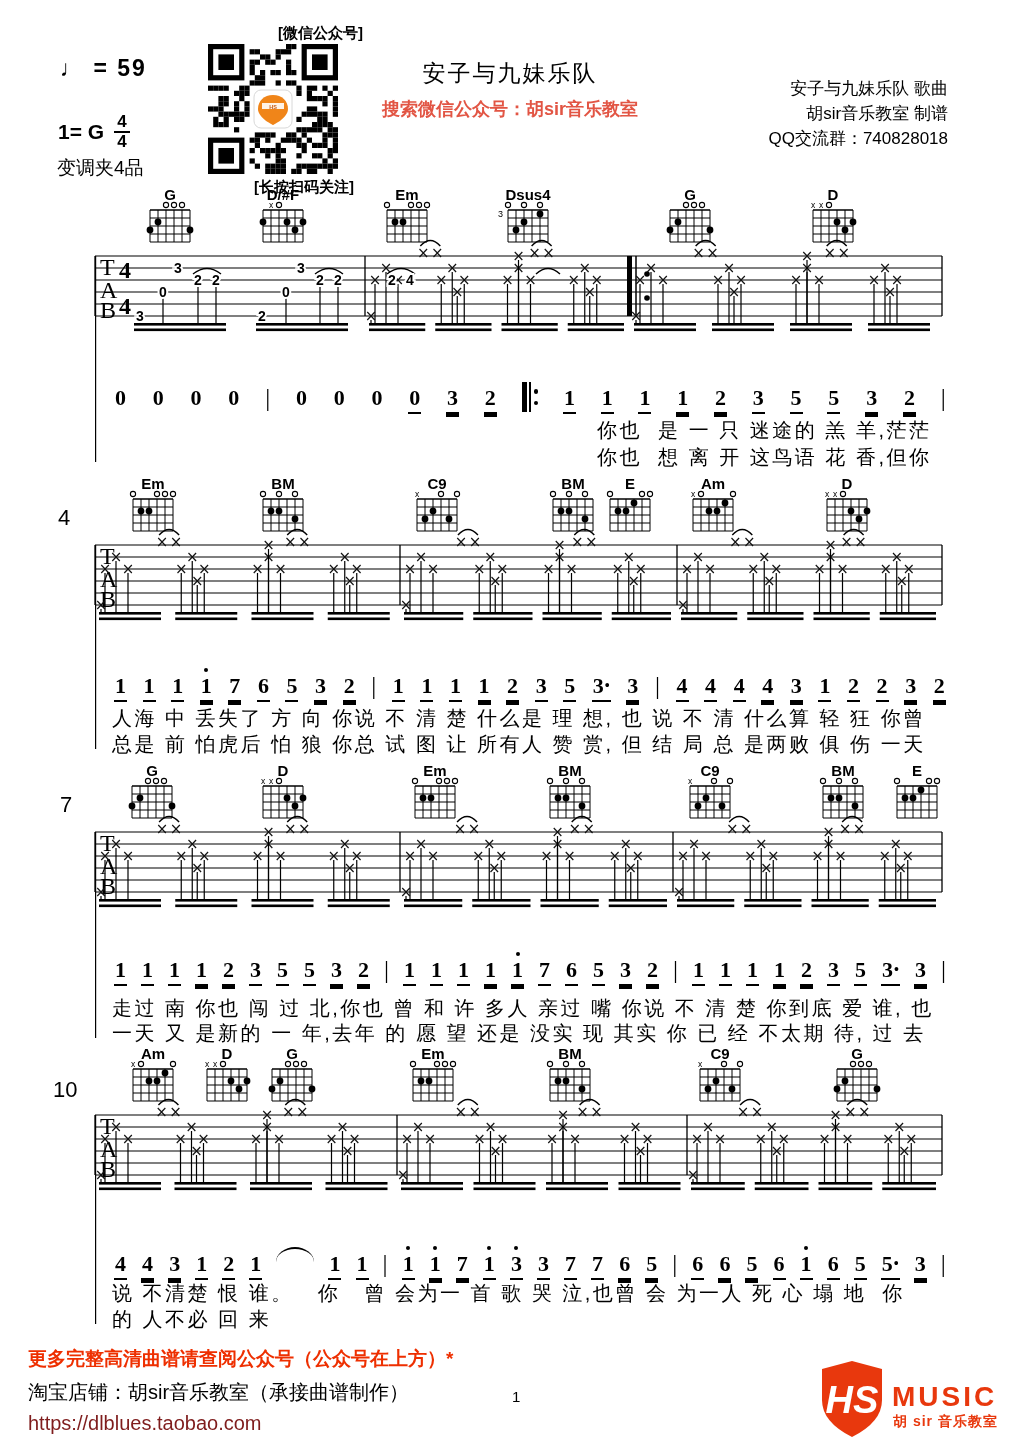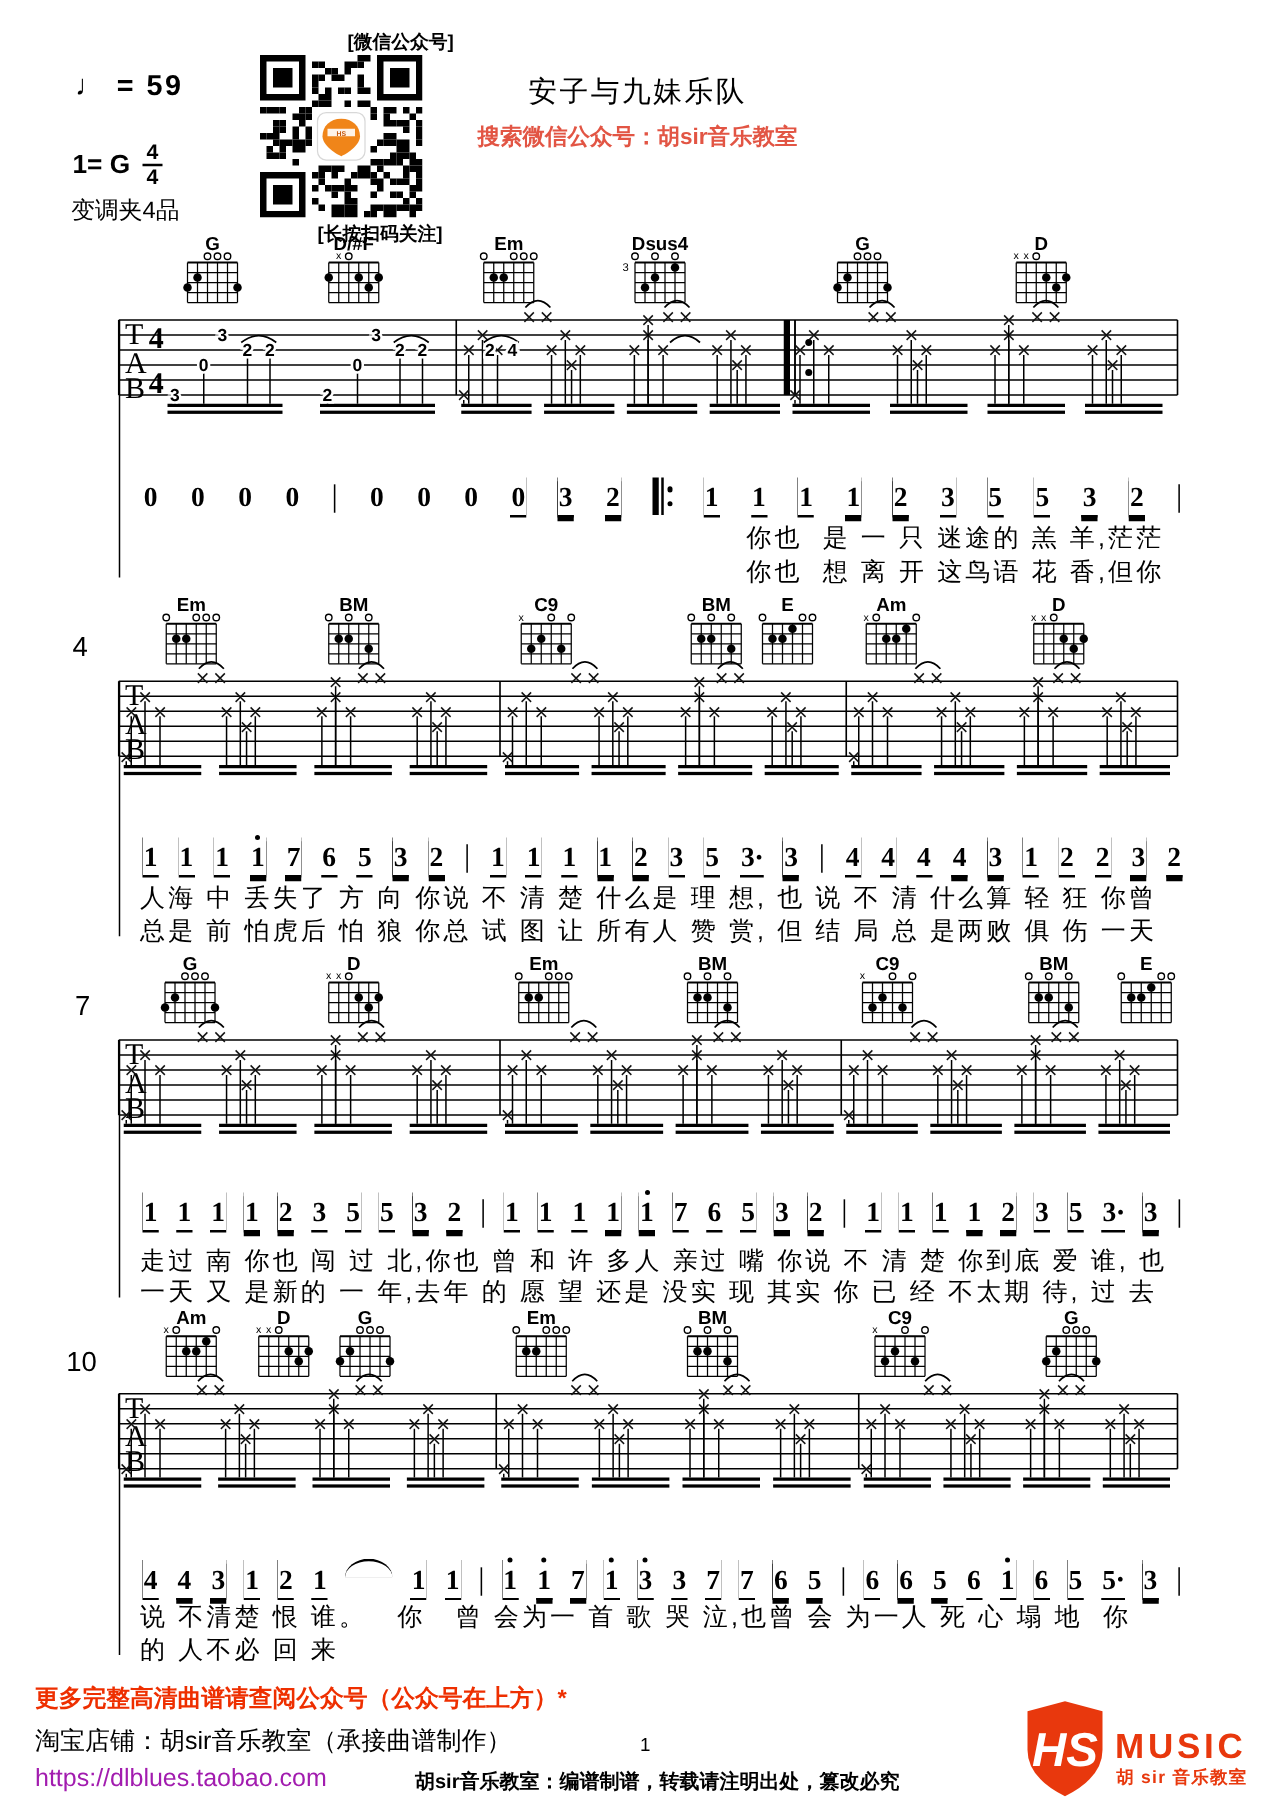--- a/index.html
+++ b/index.html
@@ -252,20 +252,25 @@
       <rect x="54" y="59" width="22" height="6" fill="#fff" opacity="0.9"></rect>
       <text x="65" y="64.5" text-anchor="middle" font-size="5.5" font-weight="bold" fill="#c75a10" font-family="Liberation Sans, sans-serif">HS</text>
     </svg>
   <div class="abs qr-label" style="left:174px;top:178px">[长按扫码关注]</div>
 
   <div class="abs titleblock" style="left:330px;top:52px">
     <div class="artist">安子与九妹乐队</div>
     <div class="wechat" id="wechatLine" style="color: rgb(226, 85, 68);">搜索微信公众号：胡sir音乐教室</div>
   </div>
 
+  <div class="abs credits" style="left:718px;top:76px">
+    <div>安子与九妹乐队 歌曲</div>
+    <div>胡sir音乐教室 制谱</div>
+    <div>QQ交流群：740828018</div>
+  </div>
 
   <div id="score">
       <svg width="1024" height="290" class="abs" style="left: 0px; top: 180px;">
         <g>
           <text x="170" y="20" text-anchor="middle" font-size="15" font-weight="bold" font-family="Liberation Sans, sans-serif" fill="#000">G</text>
           <line x1="150" y1="30" x2="150" y2="62" stroke="#000" stroke-width="1"></line>
           <line x1="158" y1="30" x2="158" y2="62" stroke="#000" stroke-width="1"></line>
           <line x1="166" y1="30" x2="166" y2="62" stroke="#000" stroke-width="1"></line>
           <line x1="174" y1="30" x2="174" y2="62" stroke="#000" stroke-width="1"></line>
           <line x1="182" y1="30" x2="182" y2="62" stroke="#000" stroke-width="1"></line>
@@ -1545,22 +1550,21 @@
         <span class="tok u2">3</span>
         <span class="jbar">|</span>
       </div>
       <div class="lyr" style="left: 112px; top: 1280px;">说 不清楚 恨 谁。   你   曾 会为一 首 歌 哭 泣,也曾 会 为一人 死 心 塌 地  你</div>
       <div class="lyr" style="left: 112px; top: 1306px;">的 人不必 回 来</div>
     </div>
 
   <div class="abs fshop" style="left:28px;top:1379px">淘宝店铺：胡sir音乐教室（承接曲谱制作）</div>
   <div class="abs fnotice" id="fnotice" style="left: 28px; top: 1346px; color: rgb(238, 47, 0);">更多完整高清曲谱请查阅公众号（公众号在上方）*</div>
   <div class="abs fpage" style="left:512px;top:1388px">1</div>
-  <div class="abs furl" id="furl" style="left: 28px; top: 1412px; color: #a21caf;">https://dlblues.taobao.com</div>
-  <div class="abs frights" style="left:332px;top:1415px">胡sir音乐教室：编谱制谱，转载请注明出处，篡改必究</div>
+  <div class="abs furl" id="furl" style="left: 28px; top: 1412px; color: #7f1d1d;">https://dlblues.taobao.com</div>
 
   <svg class="abs" style="left:818px;top:1358px" width="200" height="84">
     <path d="M34,3 L64,11 L64,42 Q64,64 34,79 Q4,64 4,42 L4,11 Z" fill="#e8380d"></path>
     <text x="34" y="55" text-anchor="middle" font-family="Liberation Sans, sans-serif" font-size="38" font-weight="bold" font-style="italic" fill="#ffffff">HS</text>
     <text x="74" y="48" font-family="Liberation Sans, sans-serif" font-size="28" font-weight="bold" letter-spacing="3" fill="#e8380d">MUSIC</text>
     <text x="75" y="68" font-family="Liberation Sans, sans-serif" font-size="14" font-weight="bold" letter-spacing="1" fill="#e8380d">胡 sir 音乐教室</text>
   </svg>
 
 </div>
 

